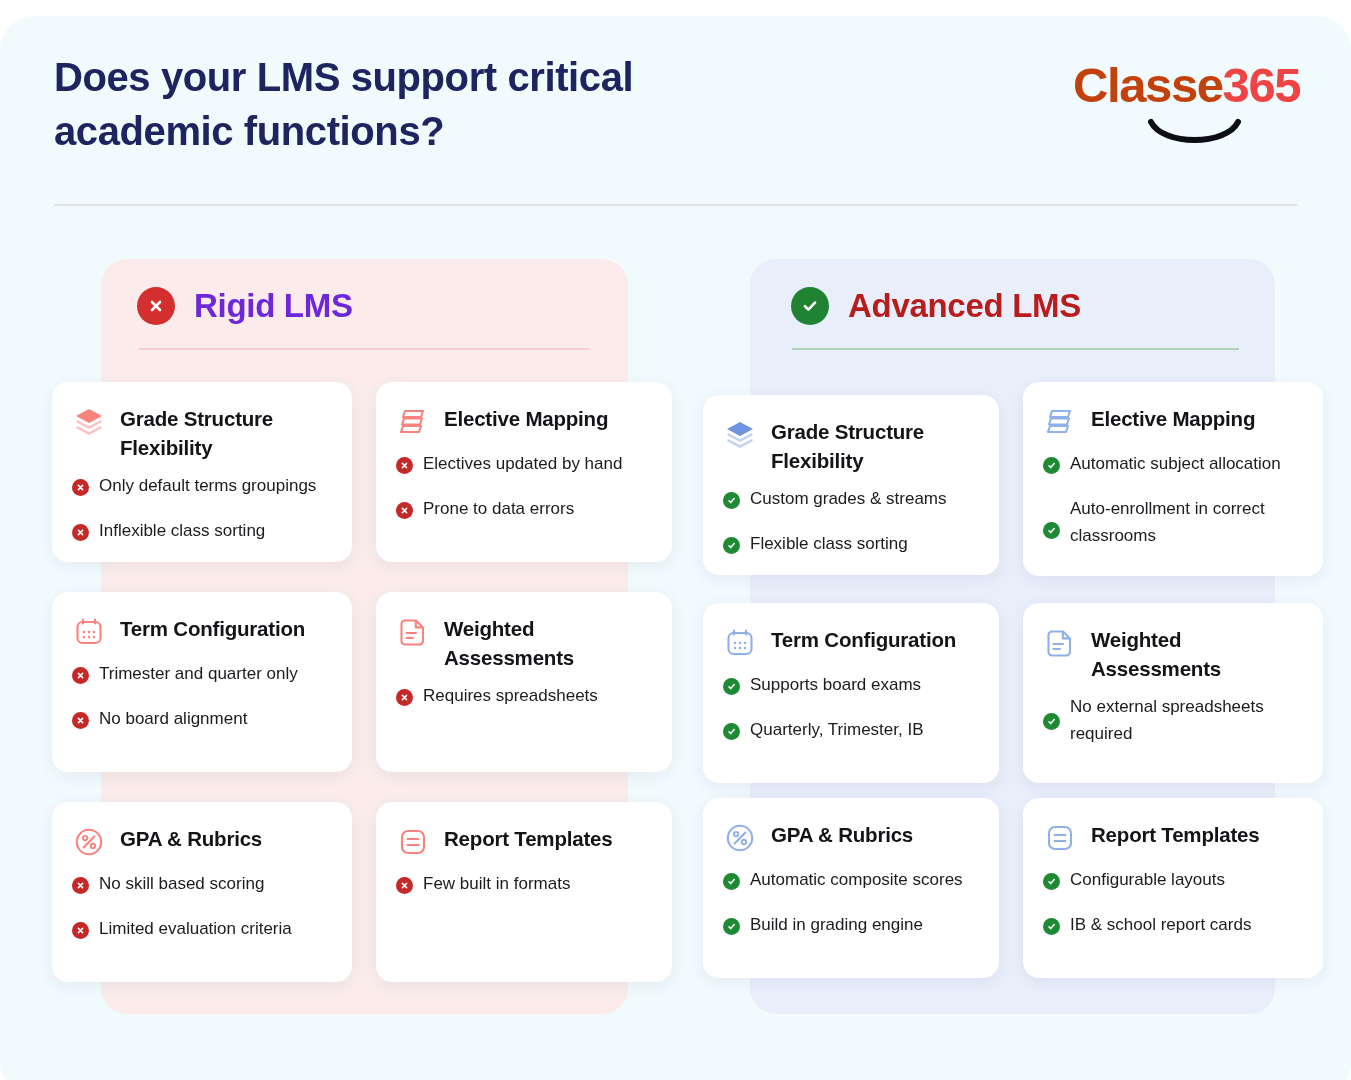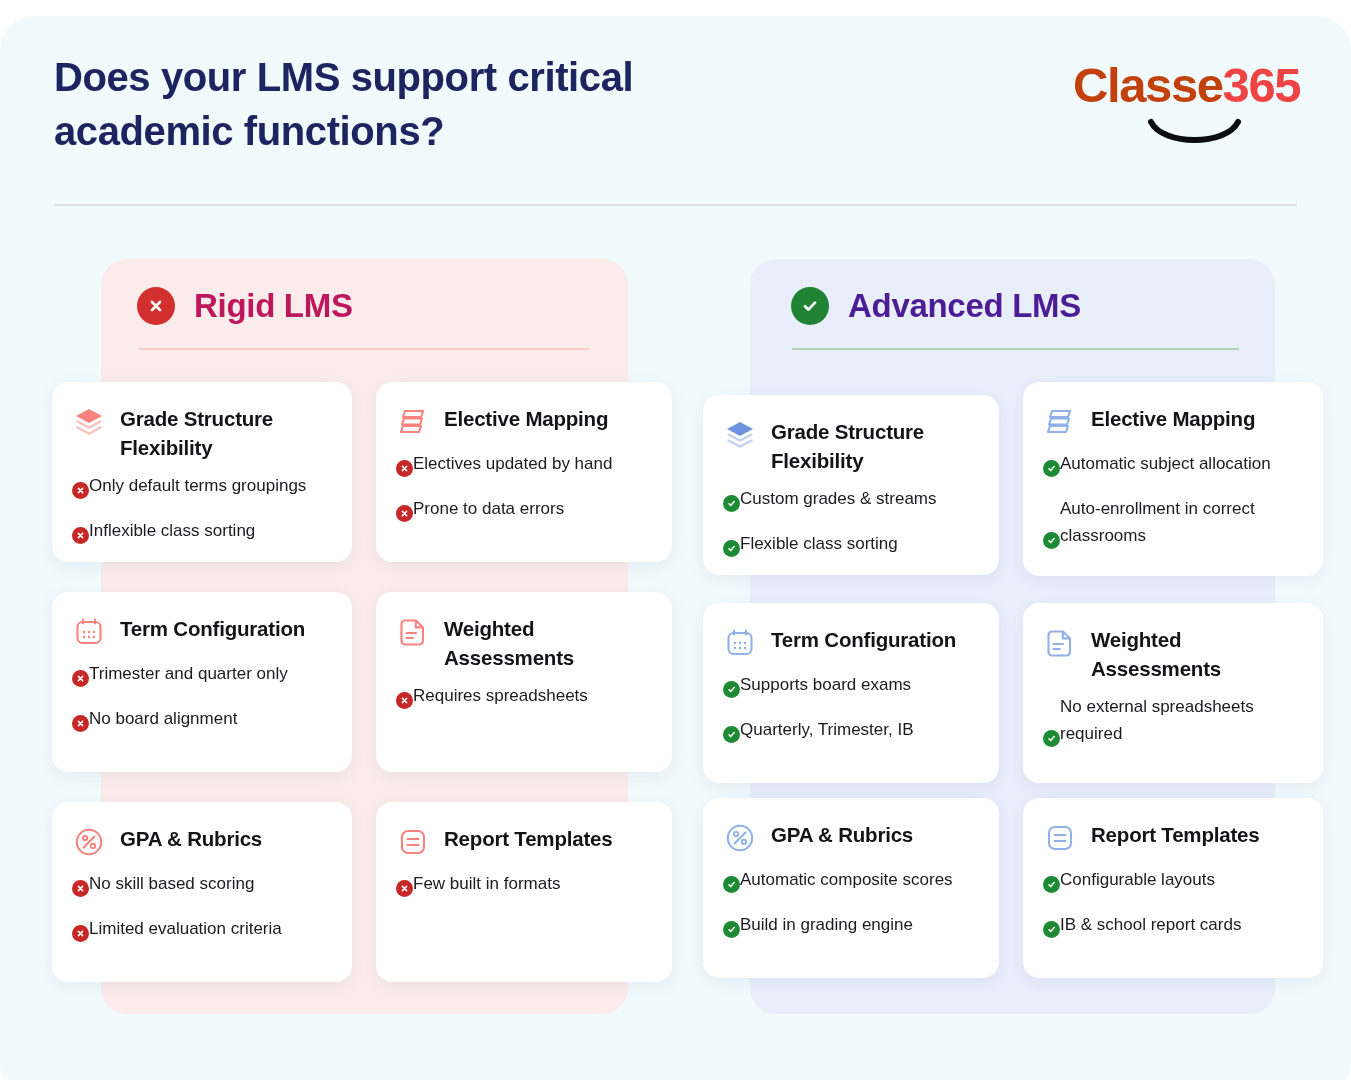--- a/index.html
+++ b/index.html
@@ -101,22 +101,22 @@
   .panel-badge {
     width: 38px; height: 38px;
     border-radius: 50%;
     flex: 0 0 38px;
     display: flex; align-items: center; justify-content: center;
   }
   .panel-badge.neg { background: #d32f2f; }
   .panel-badge.pos { background: #1f8333; }
 
   .panel-title { font-size: 33px; font-weight: bold; letter-spacing: -0.3px; }
-  .panel-title.neg { color: #be185d; }
-  .panel-title.pos { color: #4c1d95; }
+  .panel-title.neg { color: #6d28d9; }
+  .panel-title.pos { color: #b91c1c; }
 
   .panel-rule { position: absolute; height: 2px; }
   #panel-rigid .panel-rule { left: 38px; width: 450px; top: 89px; background: #f6cdcb; }
   #panel-advanced .panel-rule { left: 42px; width: 447px; top: 89px; background: #b4d2b6; }
 
   
   .card {
     position: absolute;
     background: #ffffff;
     border-radius: 16px;
@@ -135,22 +135,22 @@
     font-size: 20.5px;
     line-height: 29px;
     font-weight: bold;
     color: #141418;
     letter-spacing: -0.2px;
   }
 
   .bullets { margin-top: 10px; }
   .bullet {
     display: flex;
-    align-items: flex-end;
-    gap: 0;
+    align-items: center;
+    gap: 10px;
     margin-bottom: 18px;
   }
   .bullet:last-child { margin-bottom: 0; }
   .bullet-dot {
     flex: 0 0 17px;
     width: 17px; height: 17px;
     border-radius: 50%;
     margin-top: 3px;
     display: flex; align-items: center; justify-content: center;
   }

